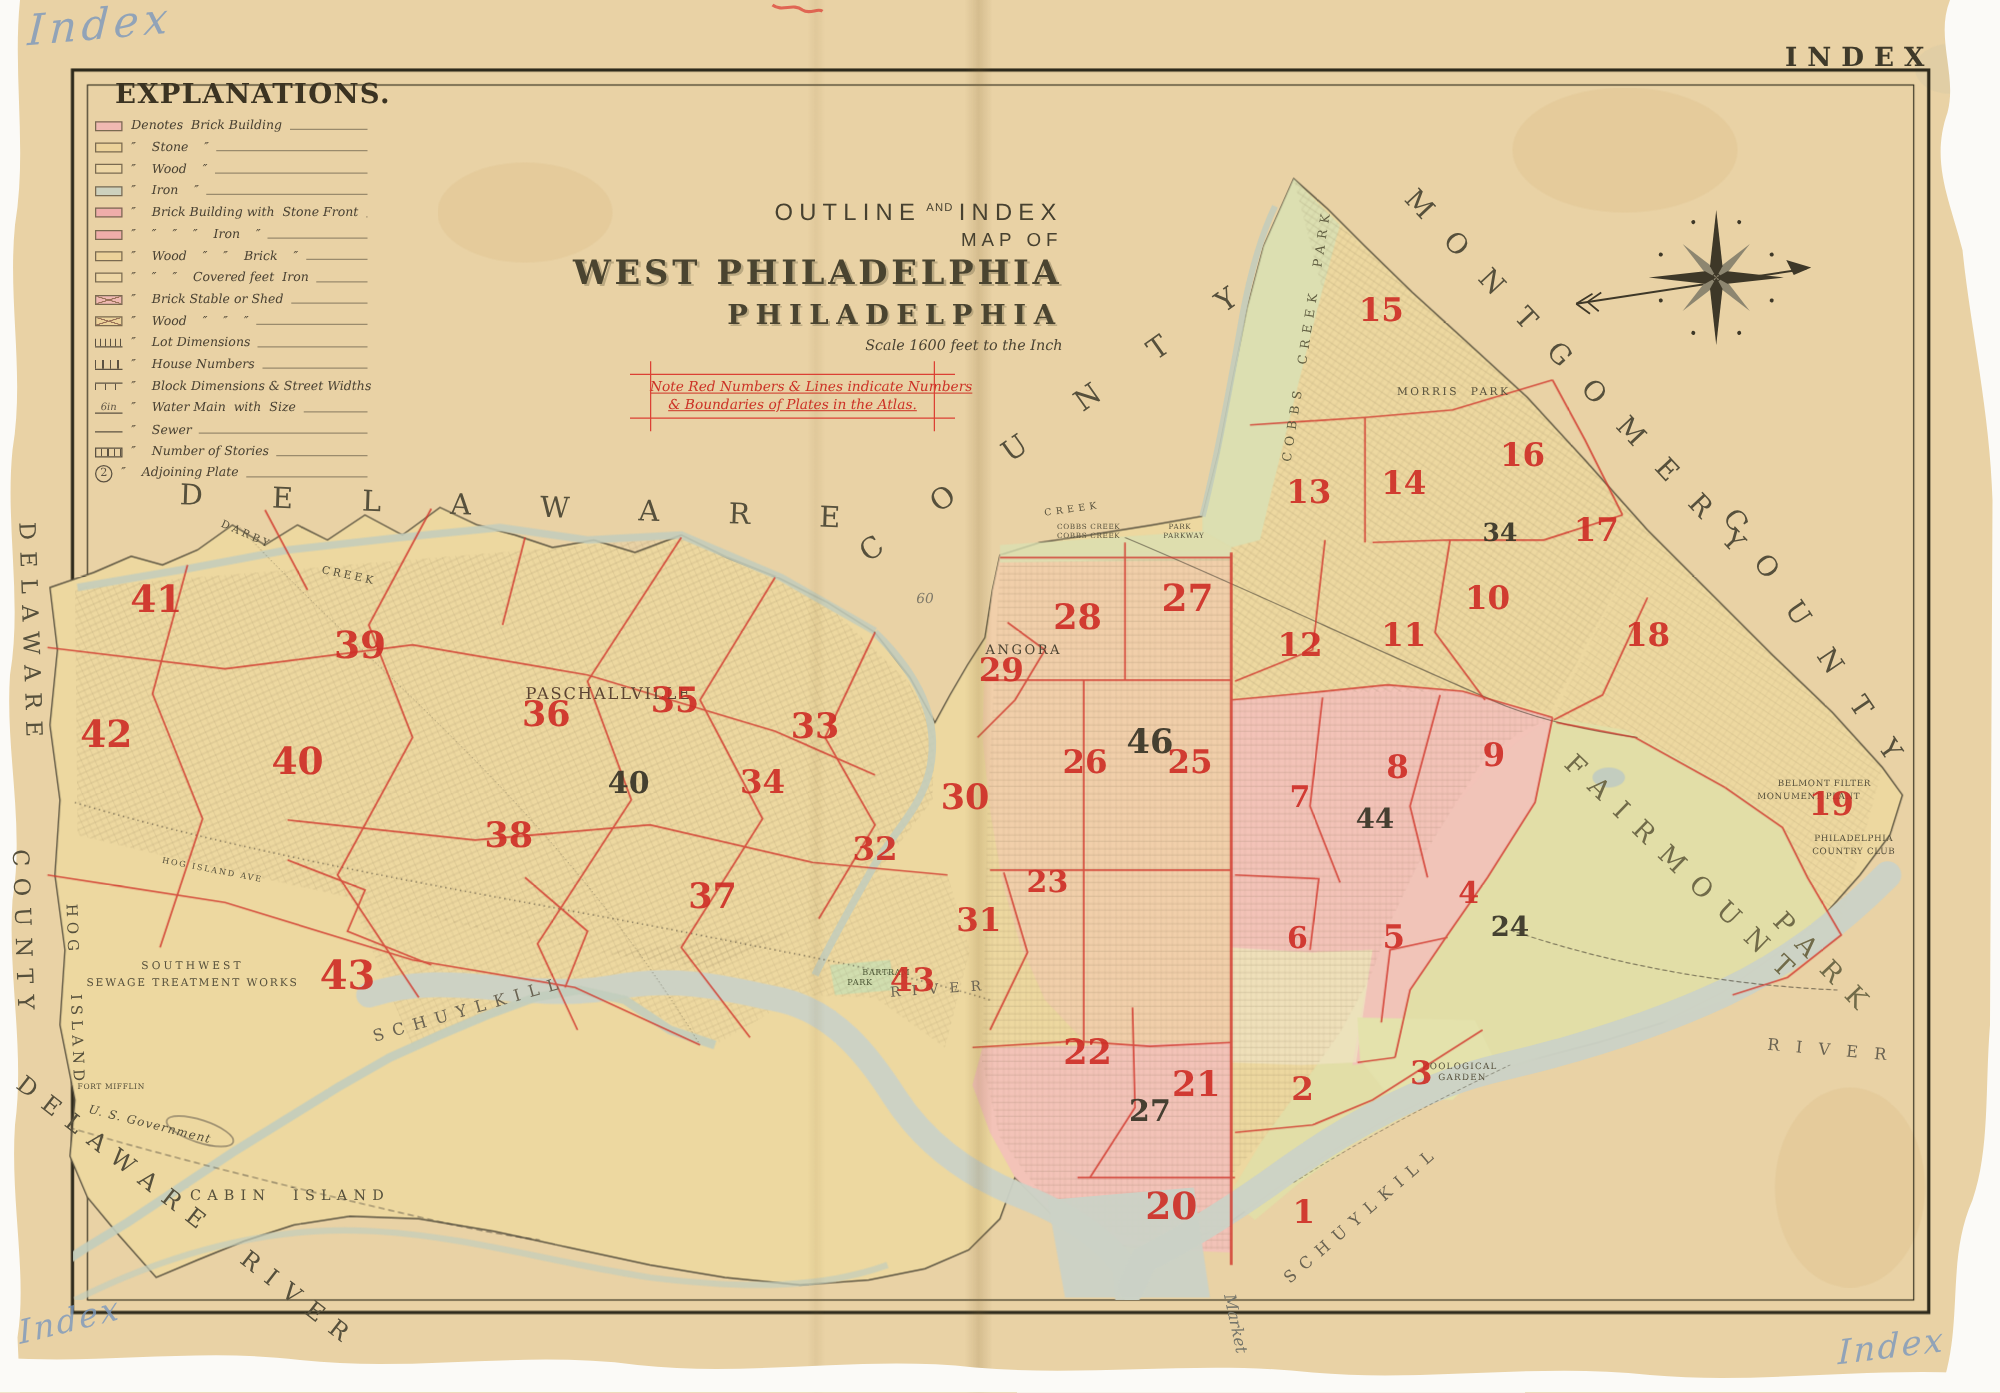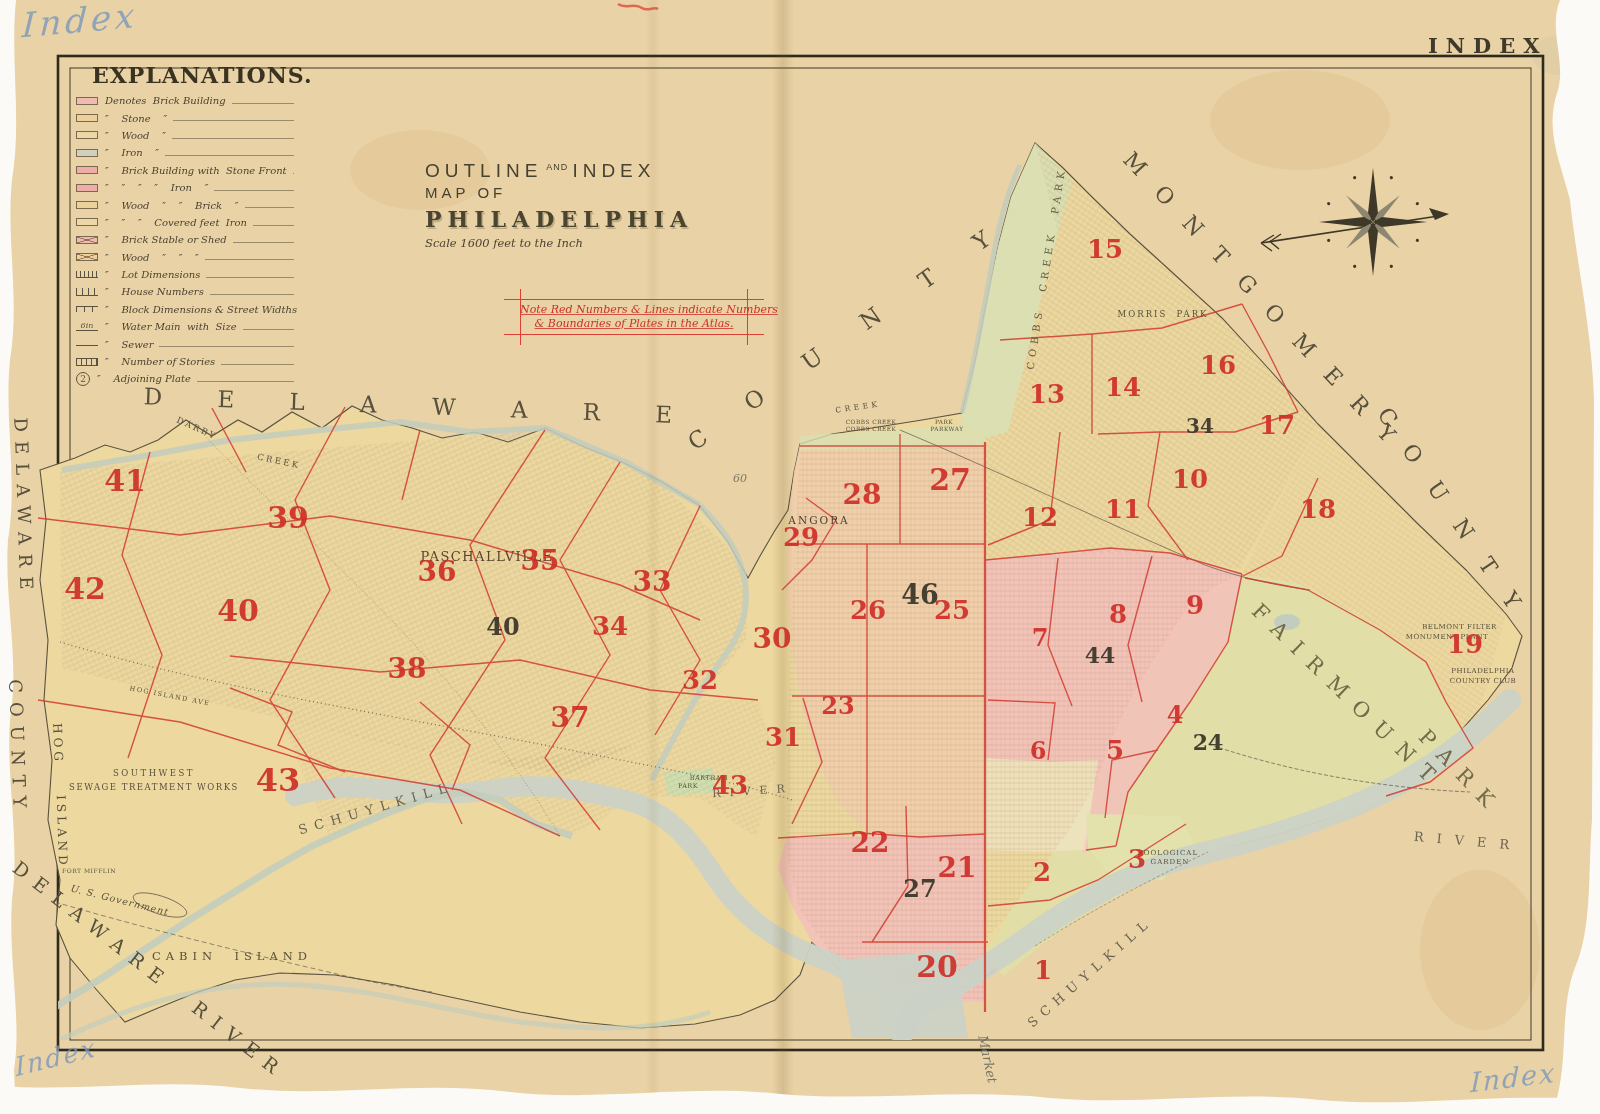--- a/index.html
+++ b/index.html
@@ -36,21 +36,21 @@
       color:#5c5242;text-align:center;line-height:8px;border-bottom:1px solid #5c5242;}
   .sw-sewer{border:none;background:none;height:4px;border-bottom:1.2px solid #5c5242;}
   .sw-stories{height:8px;border:1px solid #5c5242;
       background:repeating-linear-gradient(90deg,transparent 0 4px,#5c5242 4px 5px);}
   .sw-circle{width:14px;height:14px;border:1px solid #5c5242;border-radius:50%;
       background:none;font-size:9px;font-style:normal;text-align:center;line-height:13px;color:#5c5242;}
   .leg-label{white-space:pre;}
   .leg-line{flex:1;border-bottom:1px solid rgba(90,80,64,.55);height:.55em;margin-left:6px;}
 
   
-  #title-block{position:absolute;left:425px;top:160px;width:400px;text-align:left;}
+  #title-block{position:absolute;left:450px;top:160px;width:400px;text-align:right;}
   .t1{font-family:"Liberation Sans",sans-serif;font-size:19px;letter-spacing:5px;color:#474130;}
   .t1 .and{font-size:9px;letter-spacing:1px;vertical-align:7px;margin:0 4px;}
   .t2{font-family:"Liberation Sans",sans-serif;font-size:15px;letter-spacing:4px;color:#474130;margin-top:2px;}
   .t3{font-family:"DejaVu Serif",serif;font-weight:bold;font-size:27px;letter-spacing:3px;
       color:#4a4430;text-shadow:2px 2px 0 rgba(150,135,100,.55);margin-top:2px;white-space:nowrap;}
   .t4{font-family:"Liberation Sans",sans-serif;font-weight:bold;font-size:28px;letter-spacing:1px;
       color:#3f3a2a;text-shadow:2px 3px 0 rgba(150,135,100,.5);margin-top:3px;white-space:nowrap;}
   .t5{font-family:"Deja Vu Serif","DejaVu Serif",serif;font-weight:bold;font-size:22px;letter-spacing:6px;
       color:#4a4430;text-shadow:1.5px 2px 0 rgba(150,135,100,.5);margin-top:5px;}
   .tscale{font-style:italic;font-size:11.5px;color:#4a4332;margin-top:4px;}
@@ -333,20 +333,21 @@
       <span class="leg-line"></span>
     </div>
   </div>
   </div>
 
   <div id="title-block">
     <div class="t1">
       <span>OUTLINE</span><span class="and">AND</span><span>INDEX</span>
     </div>
     <div class="t2">MAP OF</div>
+    <div class="t3">WEST PHILADELPHIA</div>
     <div class="t5">PHILADELPHIA</div>
     <div class="tscale">Scale 1600 feet to the Inch</div>
   </div>
 
   <div id="note-box">
     <span class="nb-h" style="top:0"></span>
     <span class="nb-h" style="bottom:0"></span>
     <span class="nb-v" style="left:0"></span>
     <span class="nb-v" style="right:0"></span>
     <div><span class="u">Note Red Numbers &amp; Lines indicate Numbers</span></div>

